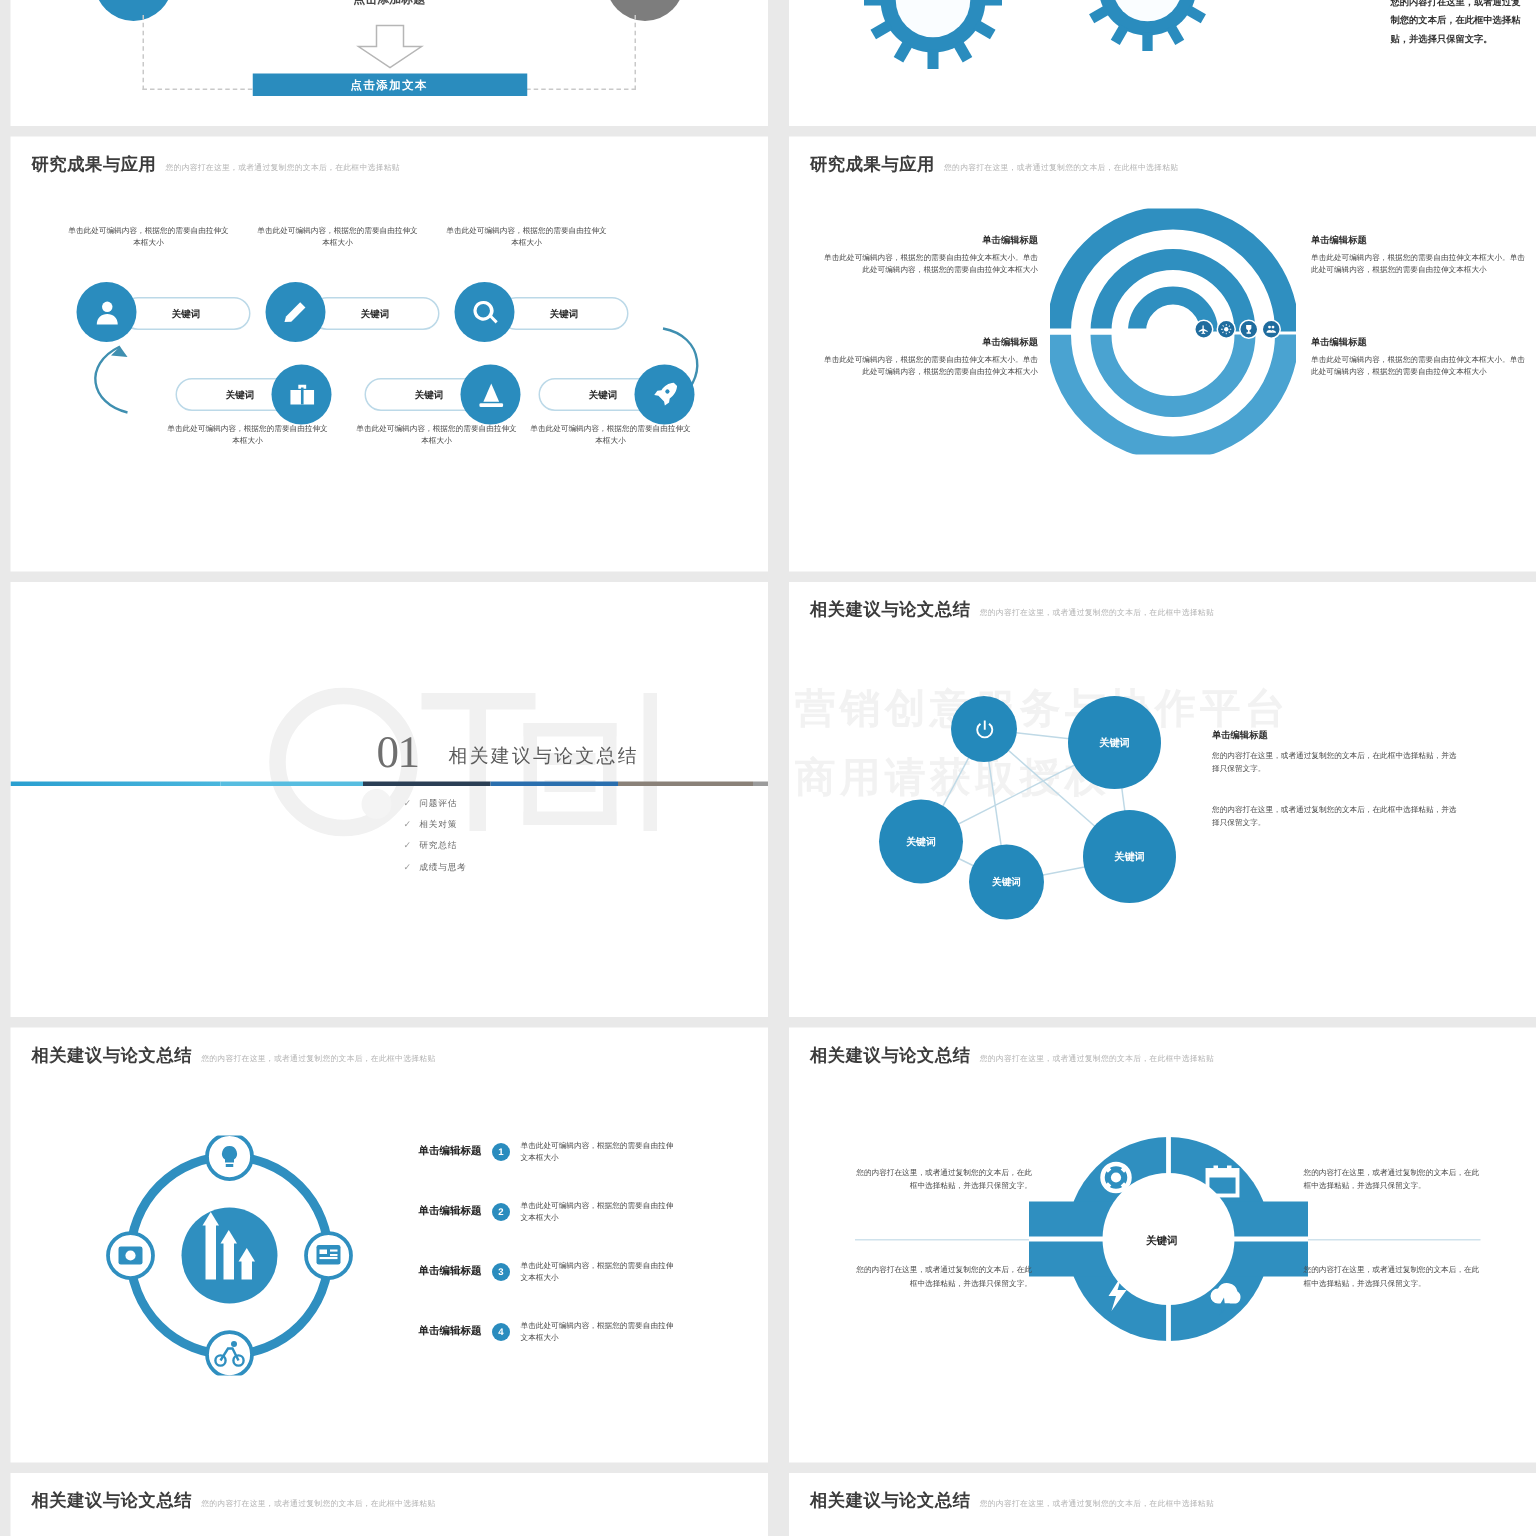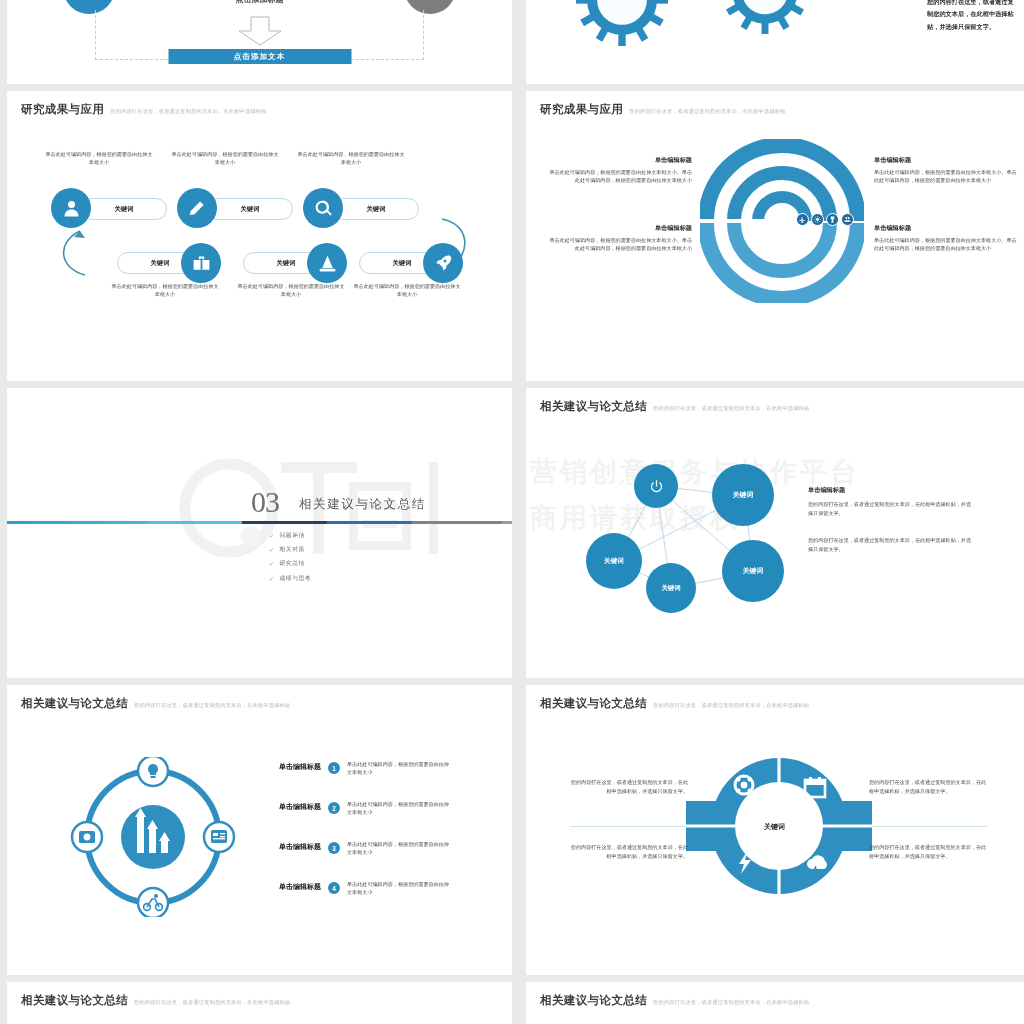--- a/index.html
+++ b/index.html
@@ -361,21 +361,21 @@
 
     <div class="sec-rule">
       <span style="flex:0 0 140px;background:linear-gradient(90deg,#2a9fd0,#49b6dd)"></span>
       <span style="flex:0 0 95px;background:#57bde0"></span>
       <span style="flex:0 0 85px;background:#2b3f55"></span>
       <span style="flex:0 0 85px;background:#2a6fae"></span>
       <span style="flex:0 0 90px;background:#8a8178"></span>
       <span style="flex:1;background:#9b9b9b"></span>
     </div>
 
-    <div class="sec-num">03</div>
+    <div class="sec-num">01</div>
     <div class="sec-title">相关建议与论文总结</div>
 
     <ul class="sec-list">
       <li>
           <span class="ck">✓</span>
           <span>问题评估</span>
         </li>
       <li>
           <span class="ck">✓</span>
           <span>相关对策</span>

